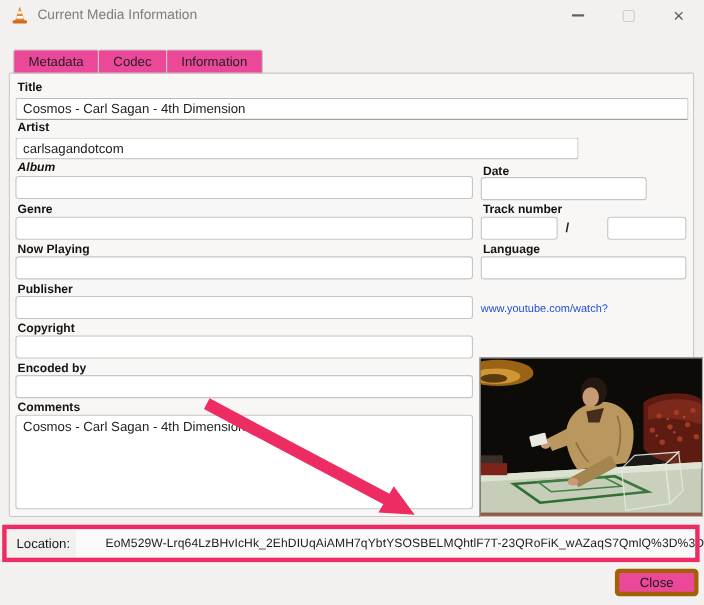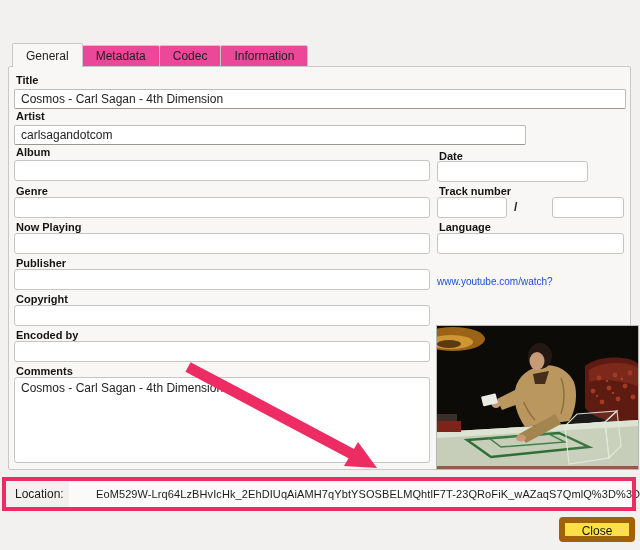--- a/index.html
+++ b/index.html
@@ -61,47 +61,66 @@
     position:absolute; left:76px; top:488px; width:556px; height:16px; z-index:2;
     font-size:11px; color:#1c1c1c; white-space:nowrap; overflow:hidden; letter-spacing:0.1px;margin-left:20px;
   }
   .loc-highlight {
     position:absolute; left:2px; top:477px; width:634px; height:34px; z-index:40;
     border:4px solid #ec2c63; box-sizing:border-box; pointer-events:none;
   }
   
   .close-btn {
     position:absolute; left:559px; top:517px; width:76px; height:25px; z-index:2;
-    background:#fde047; border:6px solid #a16207; border-radius:4px;
+    background:#ec4899; border:4px solid #a16207; border-radius:4px;
     font-family:"Liberation Sans",sans-serif; font-size:12px; color:#161616; cursor:pointer;
   }
   
   .anno-arrow { position:absolute; left:0; top:0; width:640px; height:550px; z-index:50; pointer-events:none; }
 </style>
 </head>
 <body>
 
 <div id="window">
 
+  <div class="titlebar">
+    <svg class="app-icon" viewBox="0 0 16 17">
+      <polygon points="8,1 12.4,14 3.6,14" fill="#e8862c"></polygon>
+      <polygon points="6.6,5.2 9.4,5.2 10.1,7.4 5.9,7.4" fill="#ffffff"></polygon>
+      <polygon points="5.3,9.6 10.7,9.6 11.4,11.8 4.6,11.8" fill="#ffffff"></polygon>
+      <rect x="1.5" y="13.4" width="13" height="3" rx="1.2" fill="#d06a1f"></rect>
+    </svg>
+    <div class="win-title">Current Media Information</div>
+    <div class="win-controls">
+      <div class="win-btn">
+          <span class="glyph-min"></span>
+        </div>
+      <div class="win-btn">
+          <span class="glyph-max"></span>
+        </div>
+      <div class="win-btn">
+          <span class="glyph-close">✕</span>
+        </div>
+    </div>
+  </div>
 
   <div class="tabbar">
-    <div class="tab active">General</div>
     <div class="tab">Metadata</div>
     <div class="tab">Codec</div>
     <div class="tab">Information</div>
   </div>
   <div class="tab-panel"></div>
 
   <div class="flabel" style="left:16px; top:74px;">Title</div>
   <input class="finput" style="left: 14px; top: 89px; width: 612px;" value="Cosmos - Carl Sagan - 4th Dimension">
 
   <div class="flabel" style="left:16px; top:110px;">Artist</div>
   <input class="finput" style="left: 14px; top: 125px; width: 512px;" value="carlsagandotcom">
 
-  <div class="flabel" style="left:16px; top:146px;">Album</div>
+  <div class="flabel" style="left:16px; top:146px;font-style:italic;">Album</div>
   <input class="finput rounded" style="left: 14px; top: 160px; width: 416px;" value="">
 
   <div class="flabel" style="left:16px; top:185px;">Genre</div>
   <input class="finput rounded" style="left: 14px; top: 197px; width: 416px;" value="">
 
   <div class="flabel" style="left:16px; top:221px;">Now Playing</div>
   <input class="finput rounded" style="left: 14px; top: 233px; width: 416px;" value="">
 
   <div class="flabel" style="left:16px; top:257px;">Publisher</div>
   <input class="finput rounded" style="left: 14px; top: 269px; width: 416px;" value="">

